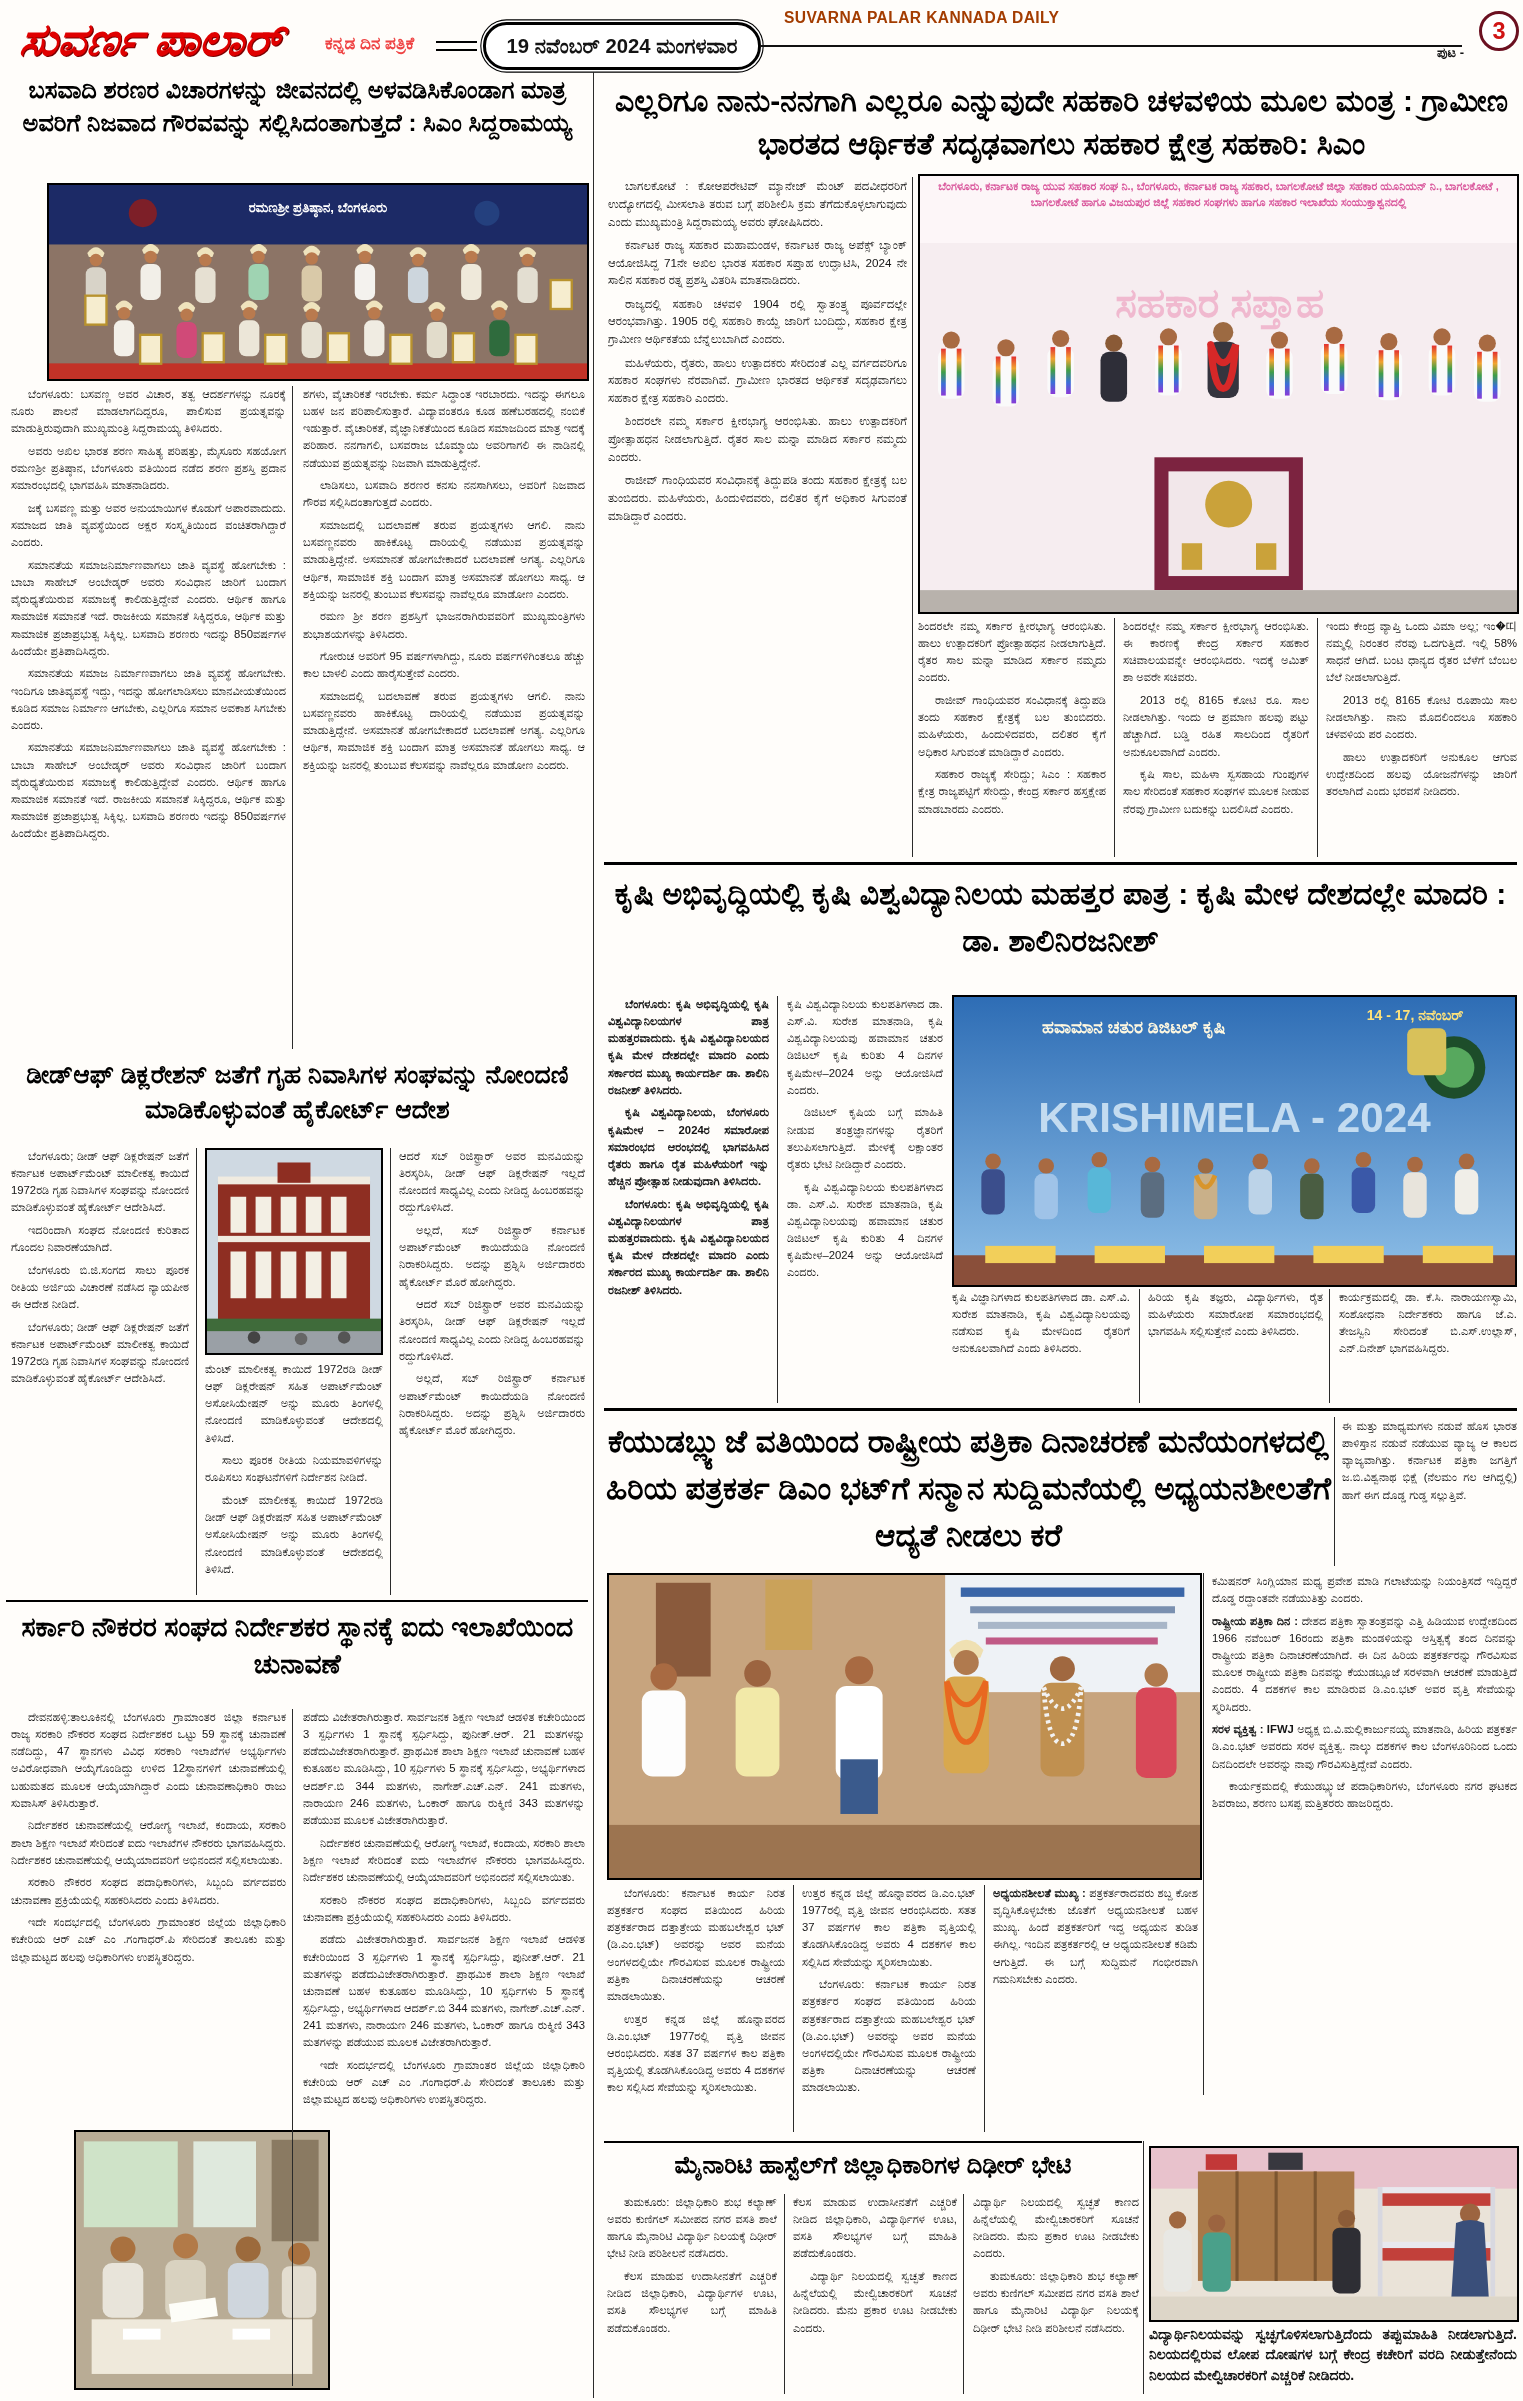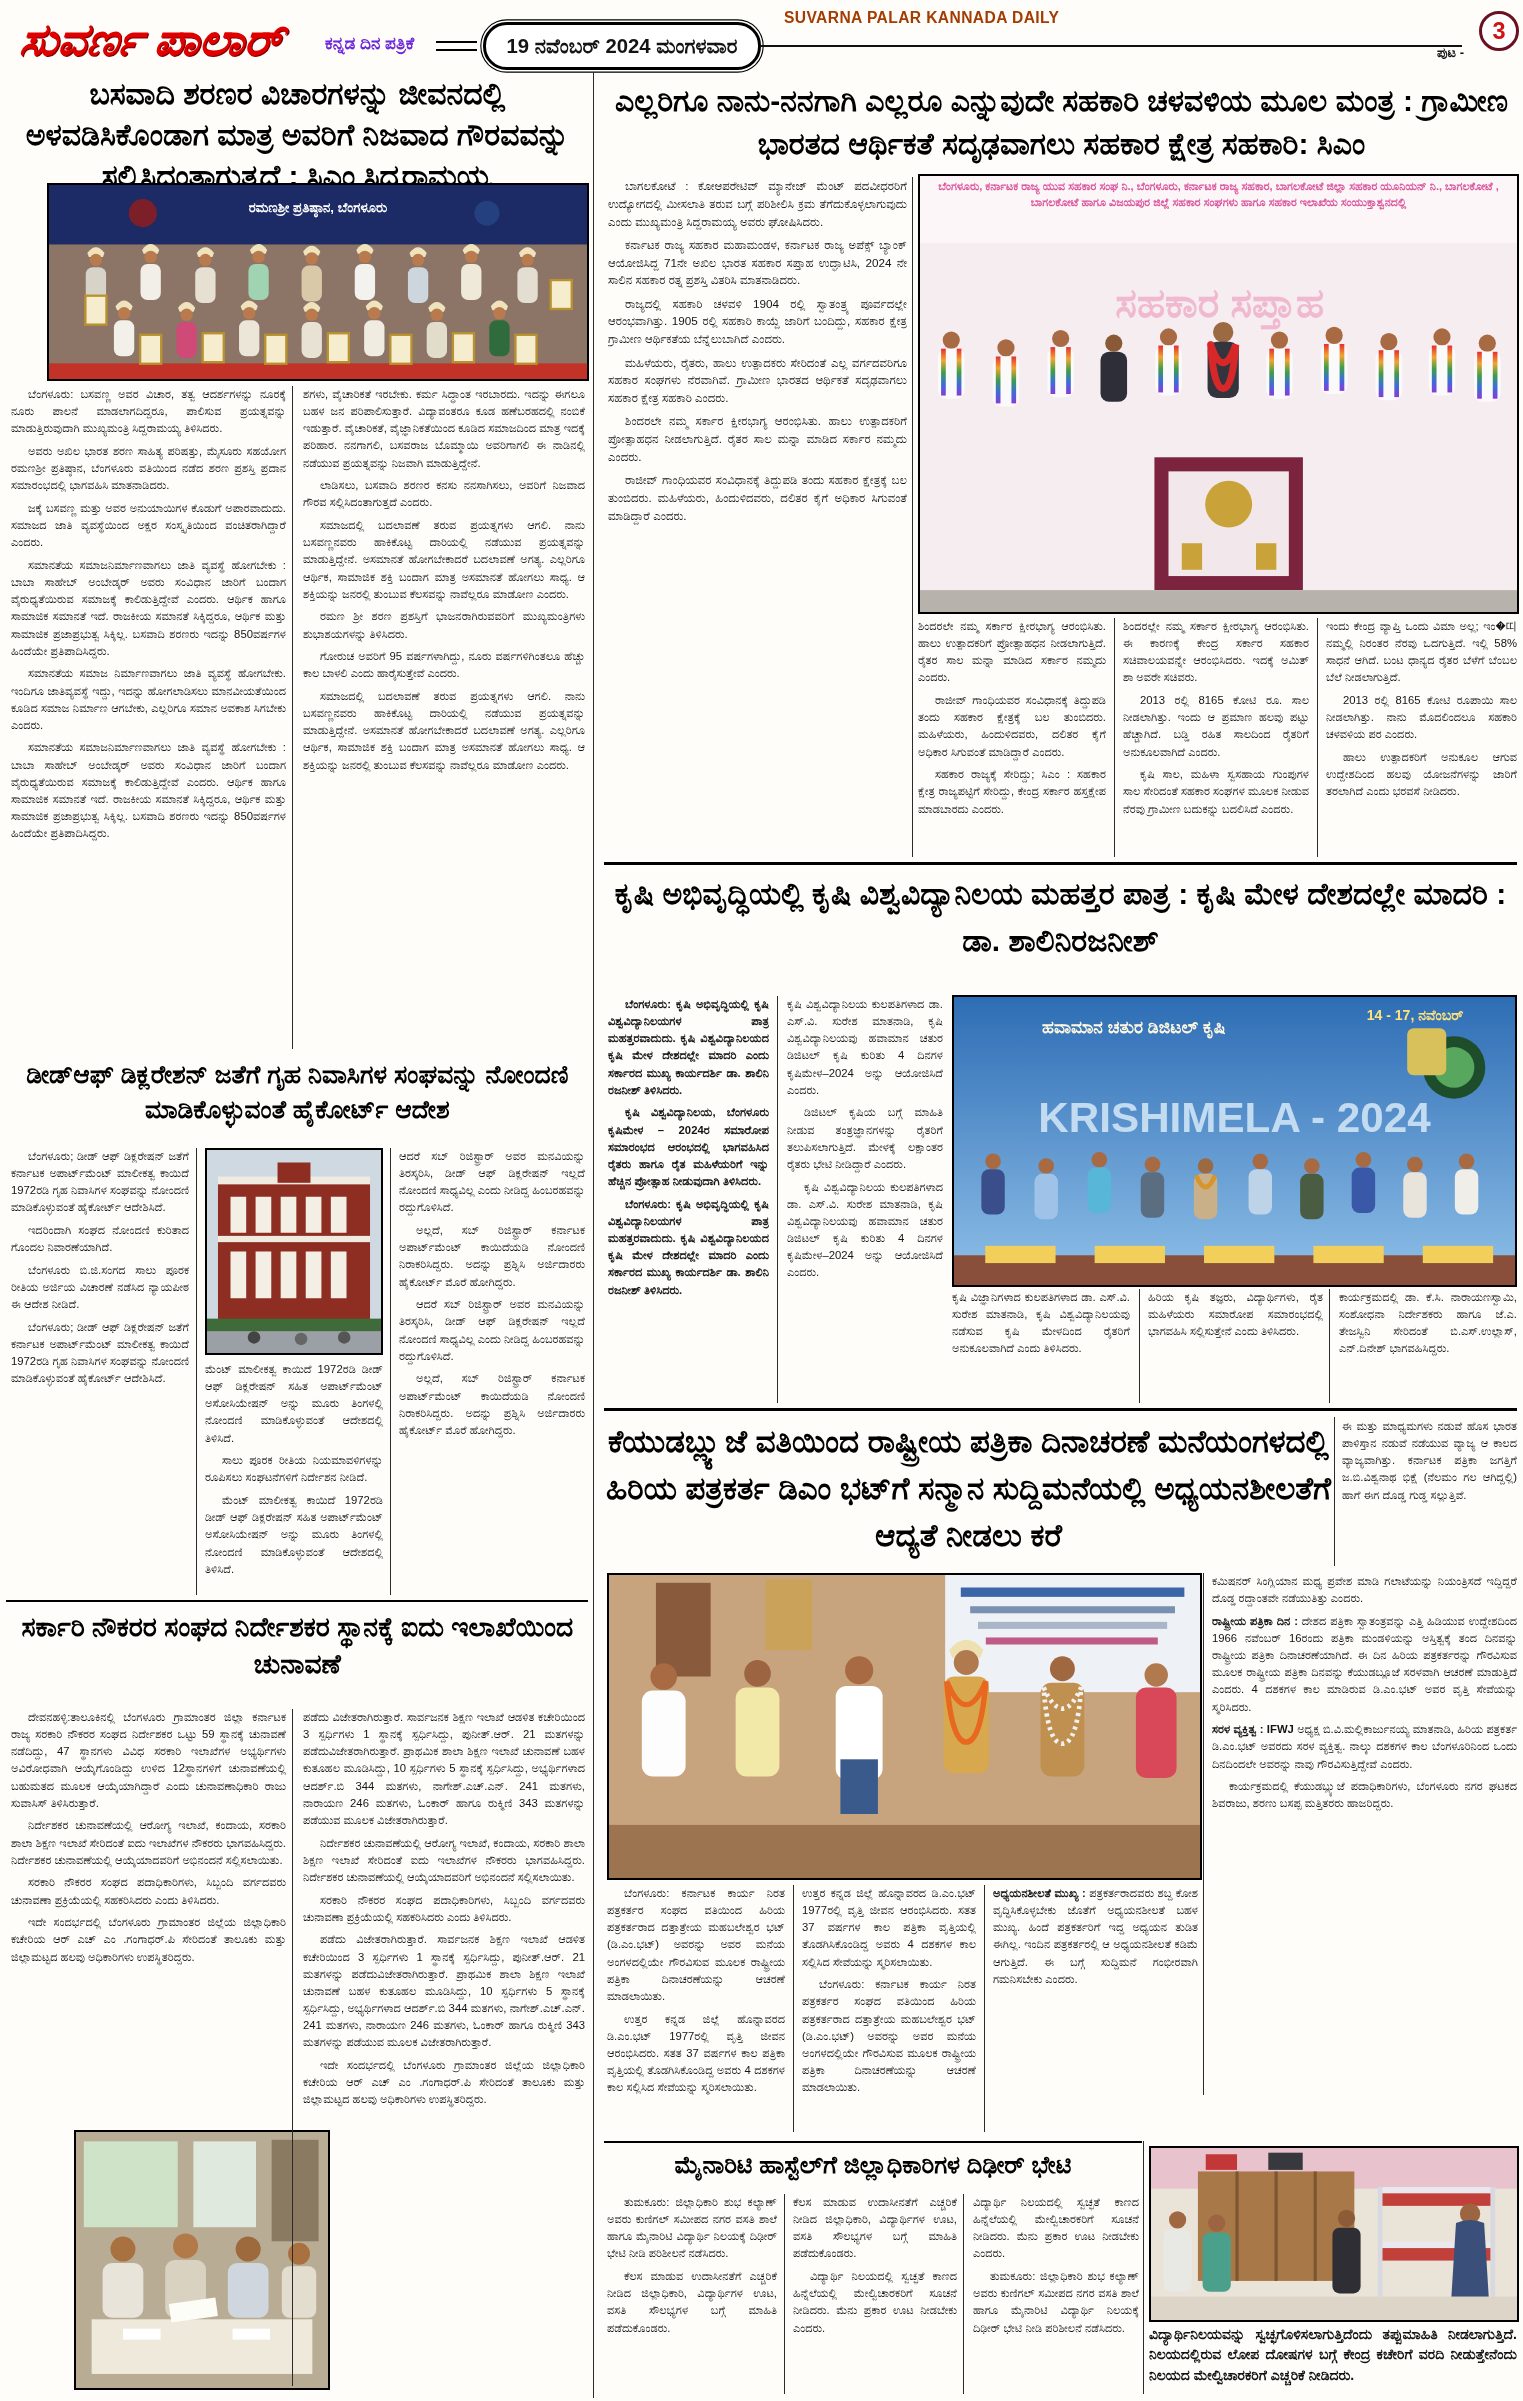--- a/index.html
+++ b/index.html
@@ -25,31 +25,31 @@
   .pgcircle{position:absolute;width:34px;height:34px;border:3.9px solid #6b1020;border-radius:50%;
             background:#fff;color:#d01414;font-weight:900;font-size:23.5px;text-align:center;line-height:34px;}
   b.lead-in{font-weight:bold;}
 </style>
 </head>
 <body>
 
 <div class="page">
 
   <div class="masthead-title" style="left:20.3px;top:7.8px;width:305px;font-size:45px;line-height:63px;">ಸುವರ್ಣ ಪಾಲಾರ್</div>
-  <div class="abs" style="left:325px;top:34px;font-size:17px;font-weight:bold;color:#6d28d9;">ಕನ್ನಡ ದಿನ ಪತ್ರಿಕೆ</div>
+  <div class="abs" style="left:325px;top:34px;font-size:17px;font-weight:bold;color:#ef4444;">ಕನ್ನಡ ದಿನ ಪತ್ರಿಕೆ</div>
   <div class="dbl" style="left:436px;top:41px;width:41px;"></div>
   <div class="datebox" style="left:483px;top:22px;width:272px;height:42px;font-size:20.3px;line-height:42px;">19 ನವೆಂಬರ್ 2024 ಮಂಗಳವಾರ</div>
   <div class="abs" style="left:784px;top:9.4px;font-size:15.6px;font-weight:800;color:#a33c00;letter-spacing:0.4px;">SUVARNA PALAR KANNADA DAILY</div>
   <div class="abs" style="left:760px;top:45px;width:702px;height:2.3px;background:#111;"></div>
   <div class="abs" style="left:1437px;top:33px;font-size:13px;font-weight:bold;margin-top:12px;">ಪುಟ -</div>
   <div class="pgcircle" style="left:1479px;top:11px;">3</div>
 
   <div class="vr" style="left:593px;top:72px;height:2326px;"></div>
 
-  <div class="hl" style="left:6.3px;top:74px;width:582px;font-size:30px;line-height:1.36;">ಬಸವಾದಿ ಶರಣರ ವಿಚಾರಗಳನ್ನು ಜೀವನದಲ್ಲಿ ಅಳವಡಿಸಿಕೊಂಡಾಗ ಮಾತ್ರ ಅವರಿಗೆ ನಿಜವಾದ ಗೌರವವನ್ನು ಸಲ್ಲಿಸಿದಂತಾಗುತ್ತದೆ : ಸಿಎಂ ಸಿದ್ದರಾಮಯ್ಯ</div>
+  <div class="hl" style="left:6.3px;top:74px;width:582px;font-size:24px;line-height:1.36;">ಬಸವಾದಿ ಶರಣರ ವಿಚಾರಗಳನ್ನು ಜೀವನದಲ್ಲಿ ಅಳವಡಿಸಿಕೊಂಡಾಗ ಮಾತ್ರ ಅವರಿಗೆ ನಿಜವಾದ ಗೌರವವನ್ನು ಸಲ್ಲಿಸಿದಂತಾಗುತ್ತದೆ : ಸಿಎಂ ಸಿದ್ದರಾಮಯ್ಯ</div>
 
   <div class="photo" style="left:47px;top:183px;width:538px;height:194px;">
     <svg viewBox="0 0 688 248" preserveAspectRatio="none">
       <defs>
         <g id="tman">
             <path d="M-11,-5 q11,-15 22,0 l-2,5 h-18 z" fill="#efe3bd"></path>
             <circle cx="0" cy="4" r="8" fill="#b97a4e"></circle>
             <rect x="-13" y="13" width="26" height="46" rx="9" fill="currentColor"></rect>
           </g>
         <g id="cert">

